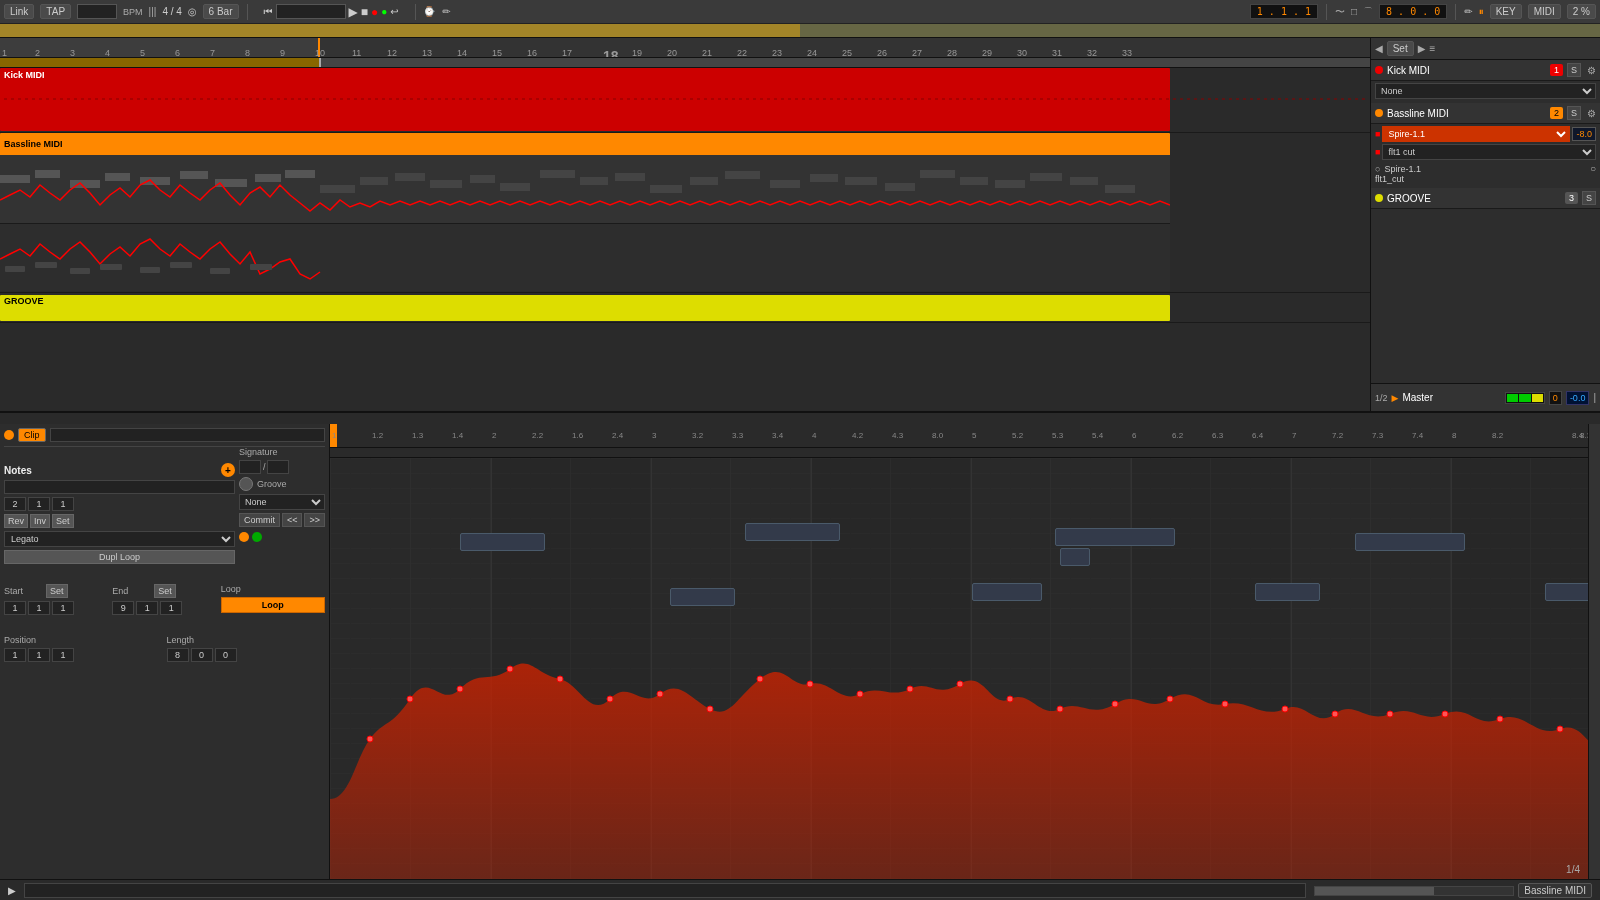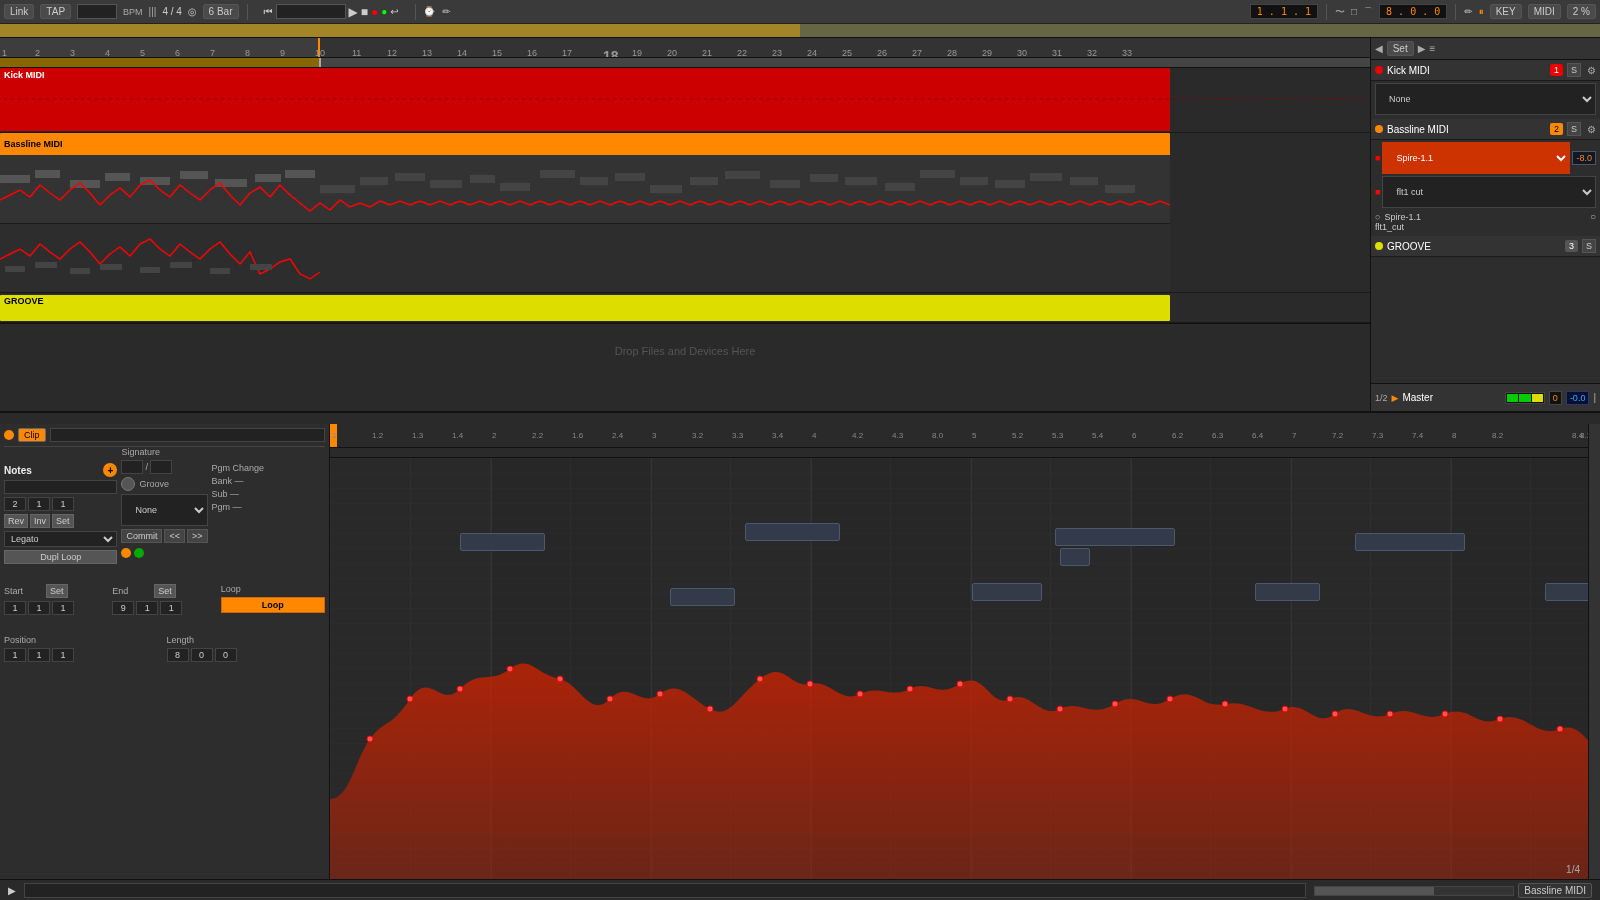--- a/index.html
+++ b/index.html
@@ -261,21 +261,21 @@
       color: #ccc;
       font-size: 9px;
       padding: 1px 4px;
       cursor: pointer;
     }
     .select-full {
       background: #222;
       border: 1px solid #444;
       color: #ccc;
       font-size: 9px;
-      padding: 9px;
+      padding: 1px;
       width: 100%;
     }
 
     
     .piano-roll-area {
       flex: 1;
       background: #1e1e1e;
       position: relative;
       overflow: hidden;
       display: flex;
@@ -576,23 +576,20 @@
           </svg>
         </div>
       </div>
 
       <div class="arr-track" style="height:30px;position:relative;background:#2a2a2a;">
         <div style="position:absolute;left:0;top:2px;height:26px;width:1170px;background:#dd0;cursor:pointer;border-radius:1px;">
           <span style="font-size:9px;color:#000;font-weight:bold;padding:2px 4px;">GROOVE</span>
         </div>
       </div>
 
-      <div class="drop-zone">
-        <span>Drop Files and Devices Here</span>
-      </div>
 
     </div>
 
     <div class="right-panel">
 
       <div class="right-panel-top">
         <span style="color:#aaa;">◀</span>
         <button class="toolbar-btn">Set</button>
         <span style="color:#aaa;cursor:pointer;">▶</span>
         <span style="color:#aaa;cursor:pointer;">≡</span>
@@ -737,32 +734,20 @@
               <button class="arrow-btn">&gt;&gt;</button>
             </div>
           </div>
 
           <div style="display:flex;gap:3px;margin-top:2px;">
             <div style="width:10px;height:10px;border-radius:50%;background:#f80;"></div>
             <div style="width:10px;height:10px;border-radius:50%;background:#0a0;"></div>
           </div>
         </div>
 
-        <div class="col-panel">
-          <div style="font-size:9px;color:#aaa;">Pgm Change</div>
-          <div class="field-row">
-            <span class="field-label">Bank —</span>
-          </div>
-          <div class="field-row">
-            <span class="field-label">Sub —</span>
-          </div>
-          <div class="field-row">
-            <span class="field-label">Pgm —</span>
-          </div>
-        </div>
       </div>
 
       <div style="display:flex;gap:4px;margin-top:4px;">
 
         <div class="col-panel">
           <div class="field-row">
             <span class="field-label">Start</span>
             <button class="field-btn">Set</button>
           </div>
           <div class="small-num-row">

